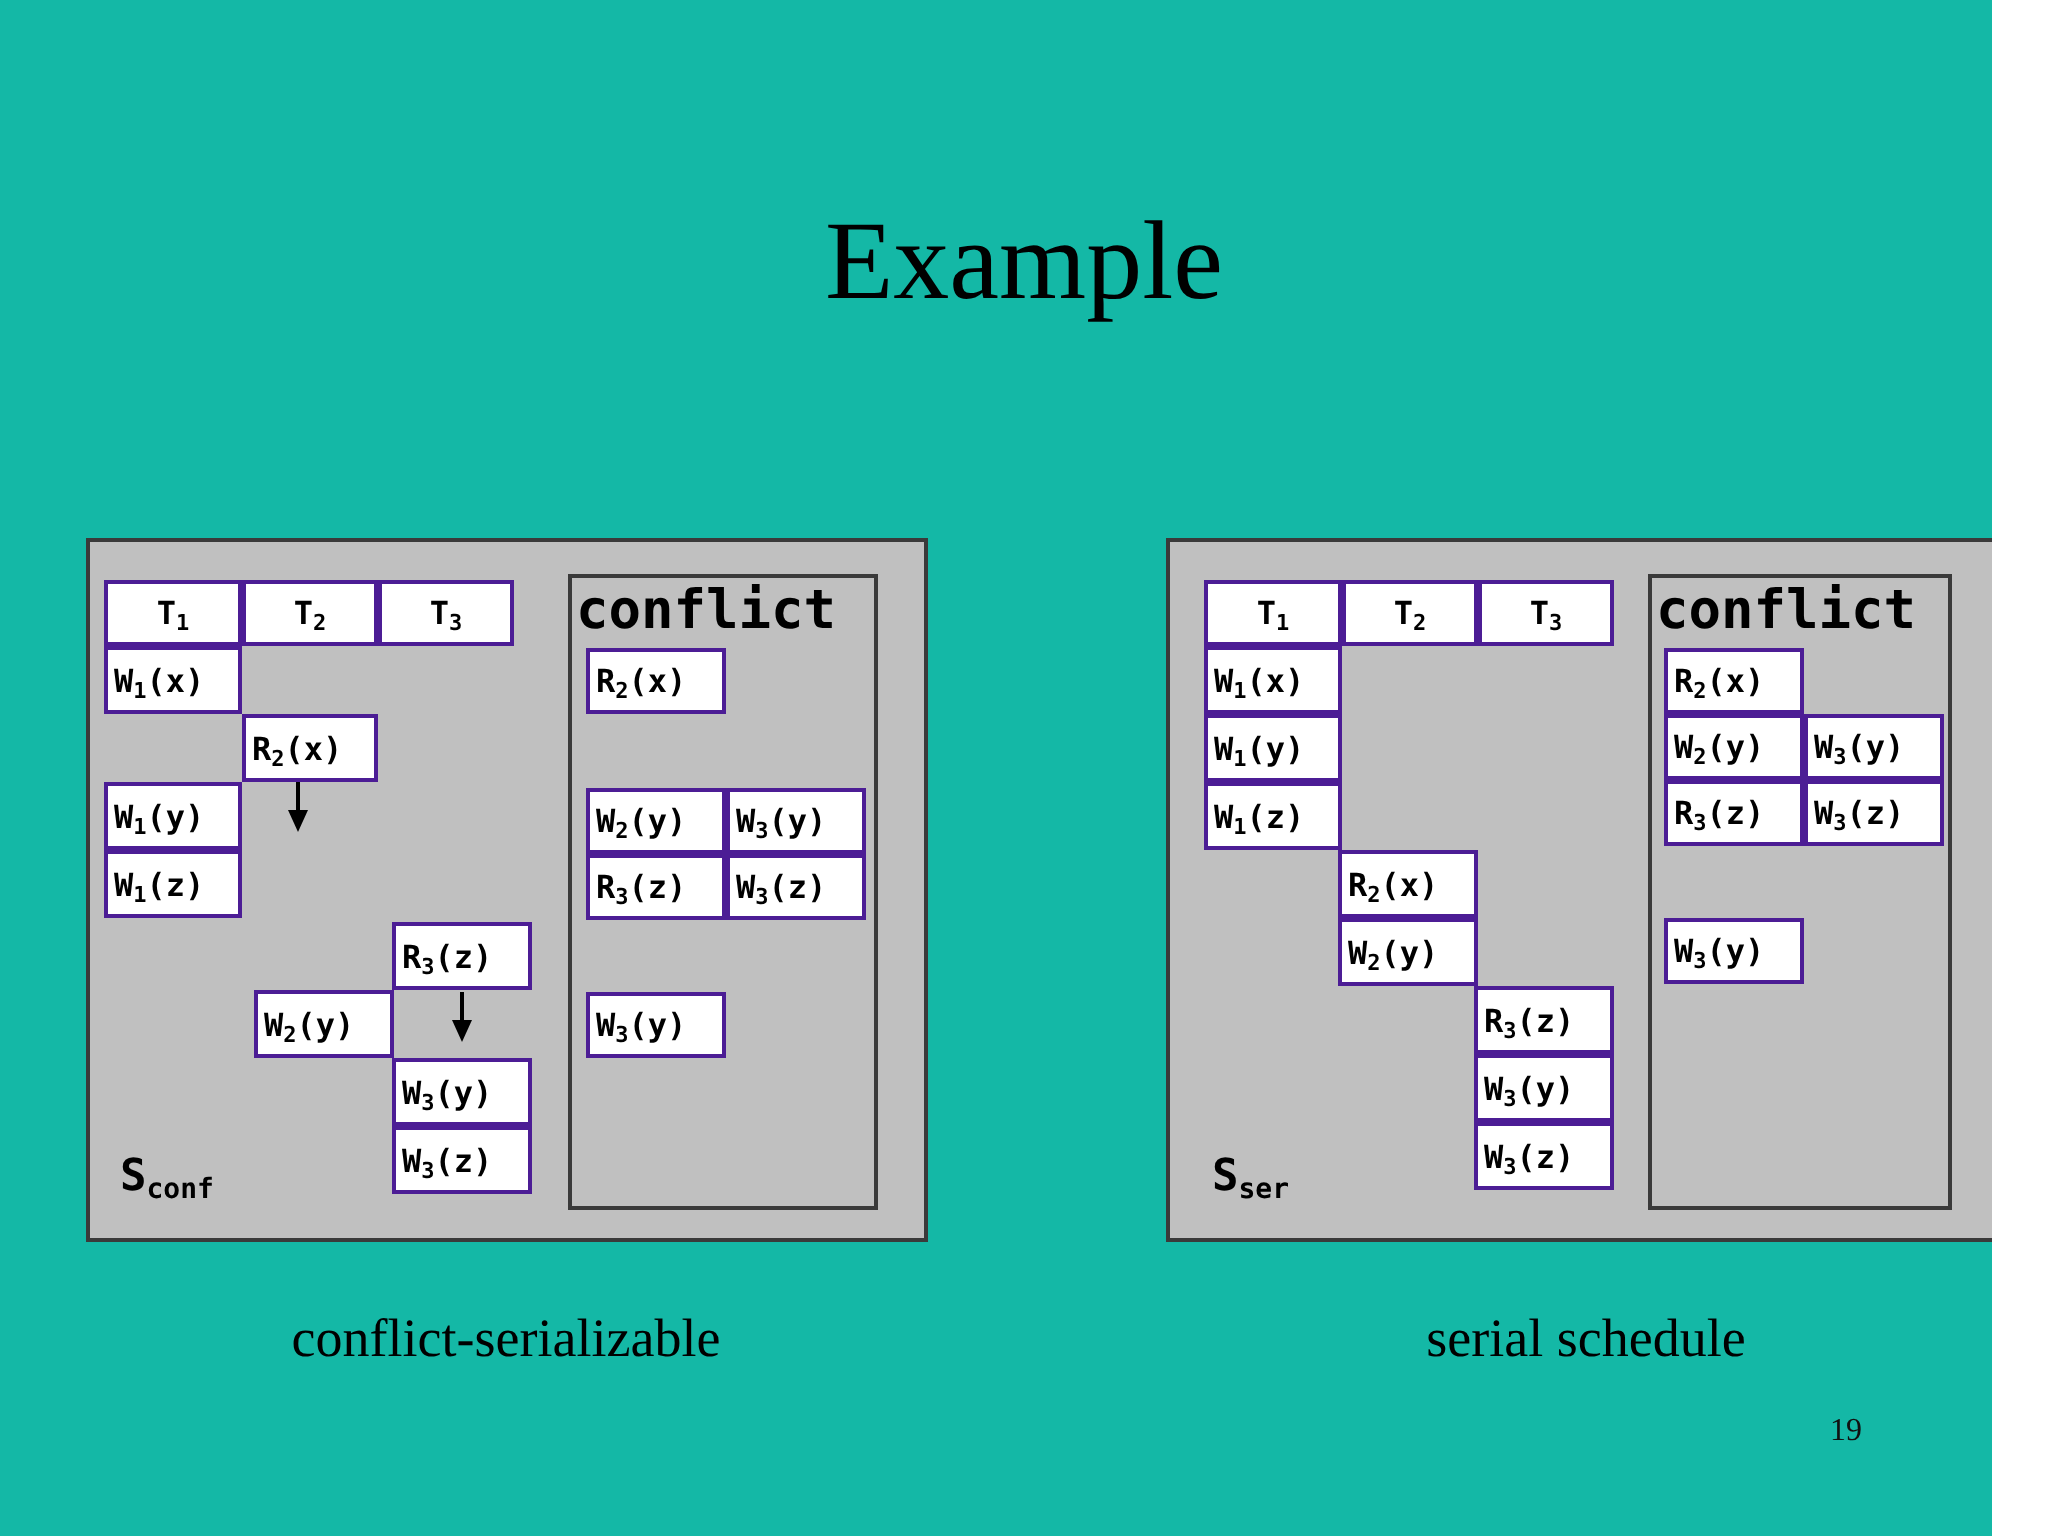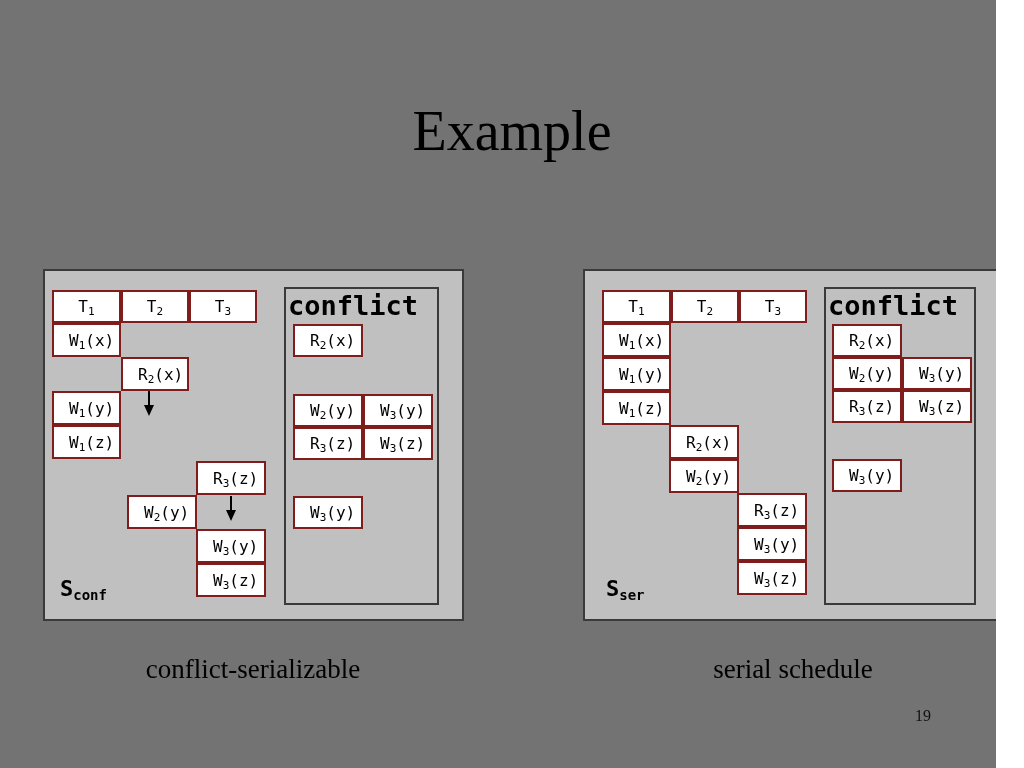--- a/index.html
+++ b/index.html
@@ -4,21 +4,21 @@
 <style>
   html, body {
     margin: 0;
     padding: 0;
     background: #ffffff;
   }
   #slide {
     position: relative;
     width: 996px;
     height: 768px;
-    background: #737373;
+    background: #14b8a6;
     overflow: hidden;
     font-family: "Liberation Serif", "DejaVu Serif", serif;
   }
 
   
   #title {
     position: absolute;
     left: 0;
     top: 100px;
     width: 1024px;
@@ -74,37 +74,37 @@
     font-size: 14px;
     vertical-align: baseline;
     position: relative;
     top: 4px;
   }
 
   
   .cell {
     position: absolute;
     background: #ffffff;
-    border: 2px solid #7f1d1d;
+    border: 2px solid #4c1d95;
     box-sizing: border-box;
     font-family: "DejaVu Sans Mono", "Liberation Mono", monospace;
-    font-weight: normal;
+    font-weight: bold;
     font-size: 16px;
     color: #000000;
     display: flex;
     align-items: center;
     white-space: nowrap;
     letter-spacing: 0px;
   }
   .cell.head {
     justify-content: center;
   }
   .cell.op {
     justify-content: flex-start;
-    padding-left: 15px;
+    padding-left: 3px;
   }
   .cell sub {
     font-size: 11px;
     vertical-align: baseline;
     position: relative;
     top: 3px;
   }
 
   
   .arrow {

